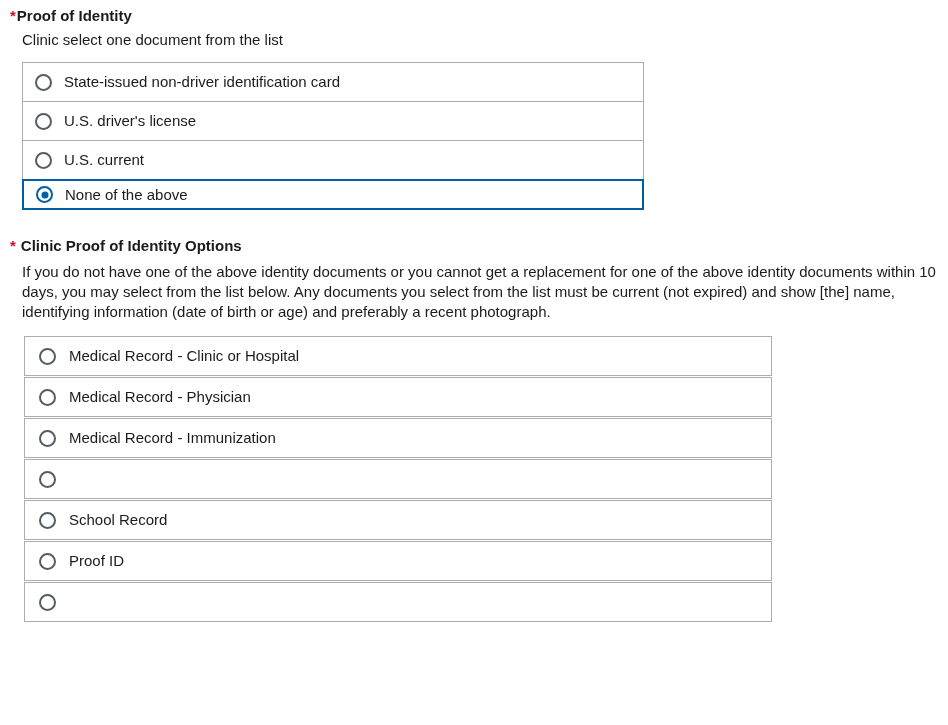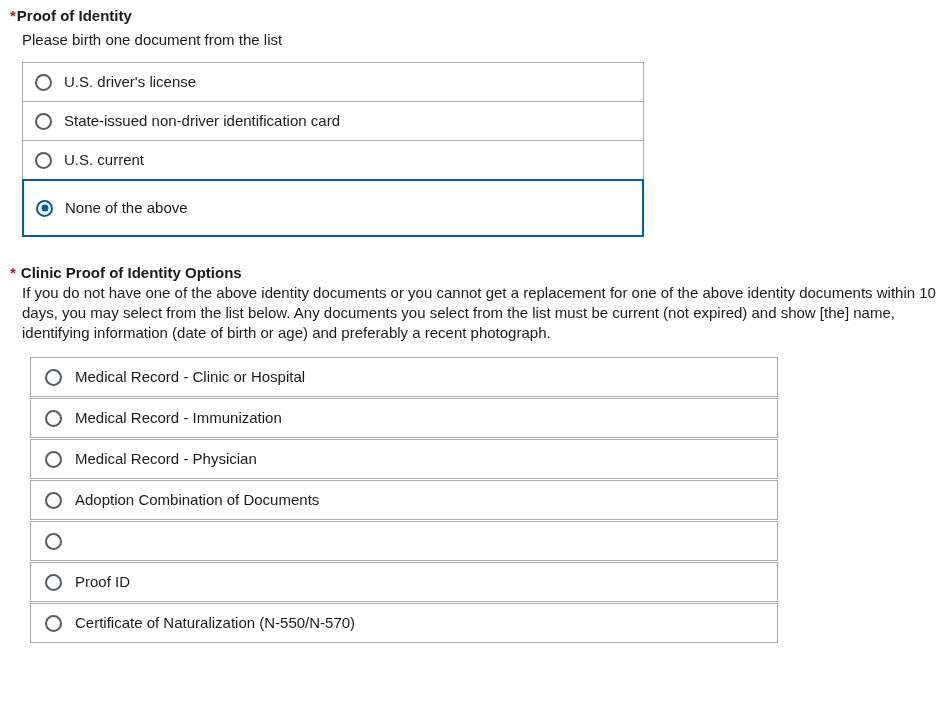--- a/index.html
+++ b/index.html
@@ -43,40 +43,40 @@
     margin-right: 5px;
   }
 
   .hint {
     font-size: 15px;
     color: #1b1b1b;
     margin: 4px 0 0 12px;
     line-height: 20px;
   }
   .hint.block {
-    margin-top: 0;
+    margin-top: 6px;
     max-width: 930px;
     line-height: 20px;
   }
 
   
   .radio-list {
     margin-top: 12px;
     border: 1px solid #adadad;
     border-bottom: none;
     background: #ffffff;
     box-sizing: border-box;
   }
   .radio-list.first {
     width: 622px;
     margin-left: 12px;
   }
   .radio-list.second {
     width: 748px;
-    margin-left: 20px;
+    margin-left: 14px;
     margin-top: 14px;
     border: none;
   }
 
   .radio-row {
     display: flex;
     align-items: center;
     height: 39px;
     border-bottom: 1px solid #adadad;
     padding-left: 12px;
@@ -84,21 +84,21 @@
     cursor: pointer;
   }
   .radio-list.second .radio-row {
     height: 40px;
     border: 1px solid #adadad;
     margin-bottom: 1px;
     padding-left: 14px;
   }
   .radio-row.selected {
     border: 2px solid #005ea2;
-    height: 58px;
+    height: 31px;
     margin: -1px -1px 0 -1px;
   }
 
   .radio-circle {
     width: 17px;
     height: 17px;
     border: 2px solid #565c65;
     border-radius: 50%;
     box-sizing: border-box;
     flex: 0 0 auto;
@@ -132,30 +132,30 @@
 </style>
 </head>
 <body>
 
 <div class="page">
 
   <div class="legend">
     <span class="req">*</span>
     <span>Proof of Identity</span>
   </div>
-  <div class="hint">Please birth one document from the list</div>
+  <div class="hint">Clinic select one document from the list</div>
 
   <div class="radio-list first">
     <div class="radio-row">
       <span class="radio-circle"></span>
+      <span class="radio-label">State-issued non-driver identification card</span>
+    </div>
+    <div class="radio-row">
+      <span class="radio-circle"></span>
       <span class="radio-label">U.S. driver's license</span>
-    </div>
-    <div class="radio-row">
-      <span class="radio-circle"></span>
-      <span class="radio-label">State-issued non-driver identification card</span>
     </div>
     <div class="radio-row">
       <span class="radio-circle"></span>
       <span class="radio-label">U.S. current</span>
     </div>
     <div class="radio-row selected">
       <span class="radio-circle checked"></span>
       <span class="radio-label">None of the above</span>
     </div>
   </div>
@@ -166,36 +166,35 @@
   </div>
   <div class="hint block">If you do not have one of the above identity documents or you cannot get a replacement for one of the above identity documents within 10 days, you may select from the list below. Any documents you select from the list must be current (not expired) and show [the] name, identifying information (date of birth or age) and preferably a recent photograph.</div>
 
   <div class="radio-list second">
     <div class="radio-row">
       <span class="radio-circle"></span>
       <span class="radio-label">Medical Record - Clinic or Hospital</span>
     </div>
     <div class="radio-row">
       <span class="radio-circle"></span>
+      <span class="radio-label">Medical Record - Physician</span>
+    </div>
+    <div class="radio-row">
+      <span class="radio-circle"></span>
       <span class="radio-label">Medical Record - Immunization</span>
     </div>
     <div class="radio-row">
       <span class="radio-circle"></span>
-      <span class="radio-label">Medical Record - Physician</span>
-    </div>
-    <div class="radio-row">
-      <span class="radio-circle"></span>
-      <span class="radio-label">Adoption Combination of Documents</span>
-    </div>
-    <div class="radio-row">
-      <span class="radio-circle"></span>
+    </div>
+    <div class="radio-row">
+      <span class="radio-circle"></span>
+      <span class="radio-label">School Record</span>
     </div>
     <div class="radio-row">
       <span class="radio-circle"></span>
       <span class="radio-label">Proof ID</span>
     </div>
     <div class="radio-row">
       <span class="radio-circle"></span>
-      <span class="radio-label">Certificate of Naturalization (N-550/N-570)</span>
     </div>
   </div>
 
 </div>
 
 </body></html>

